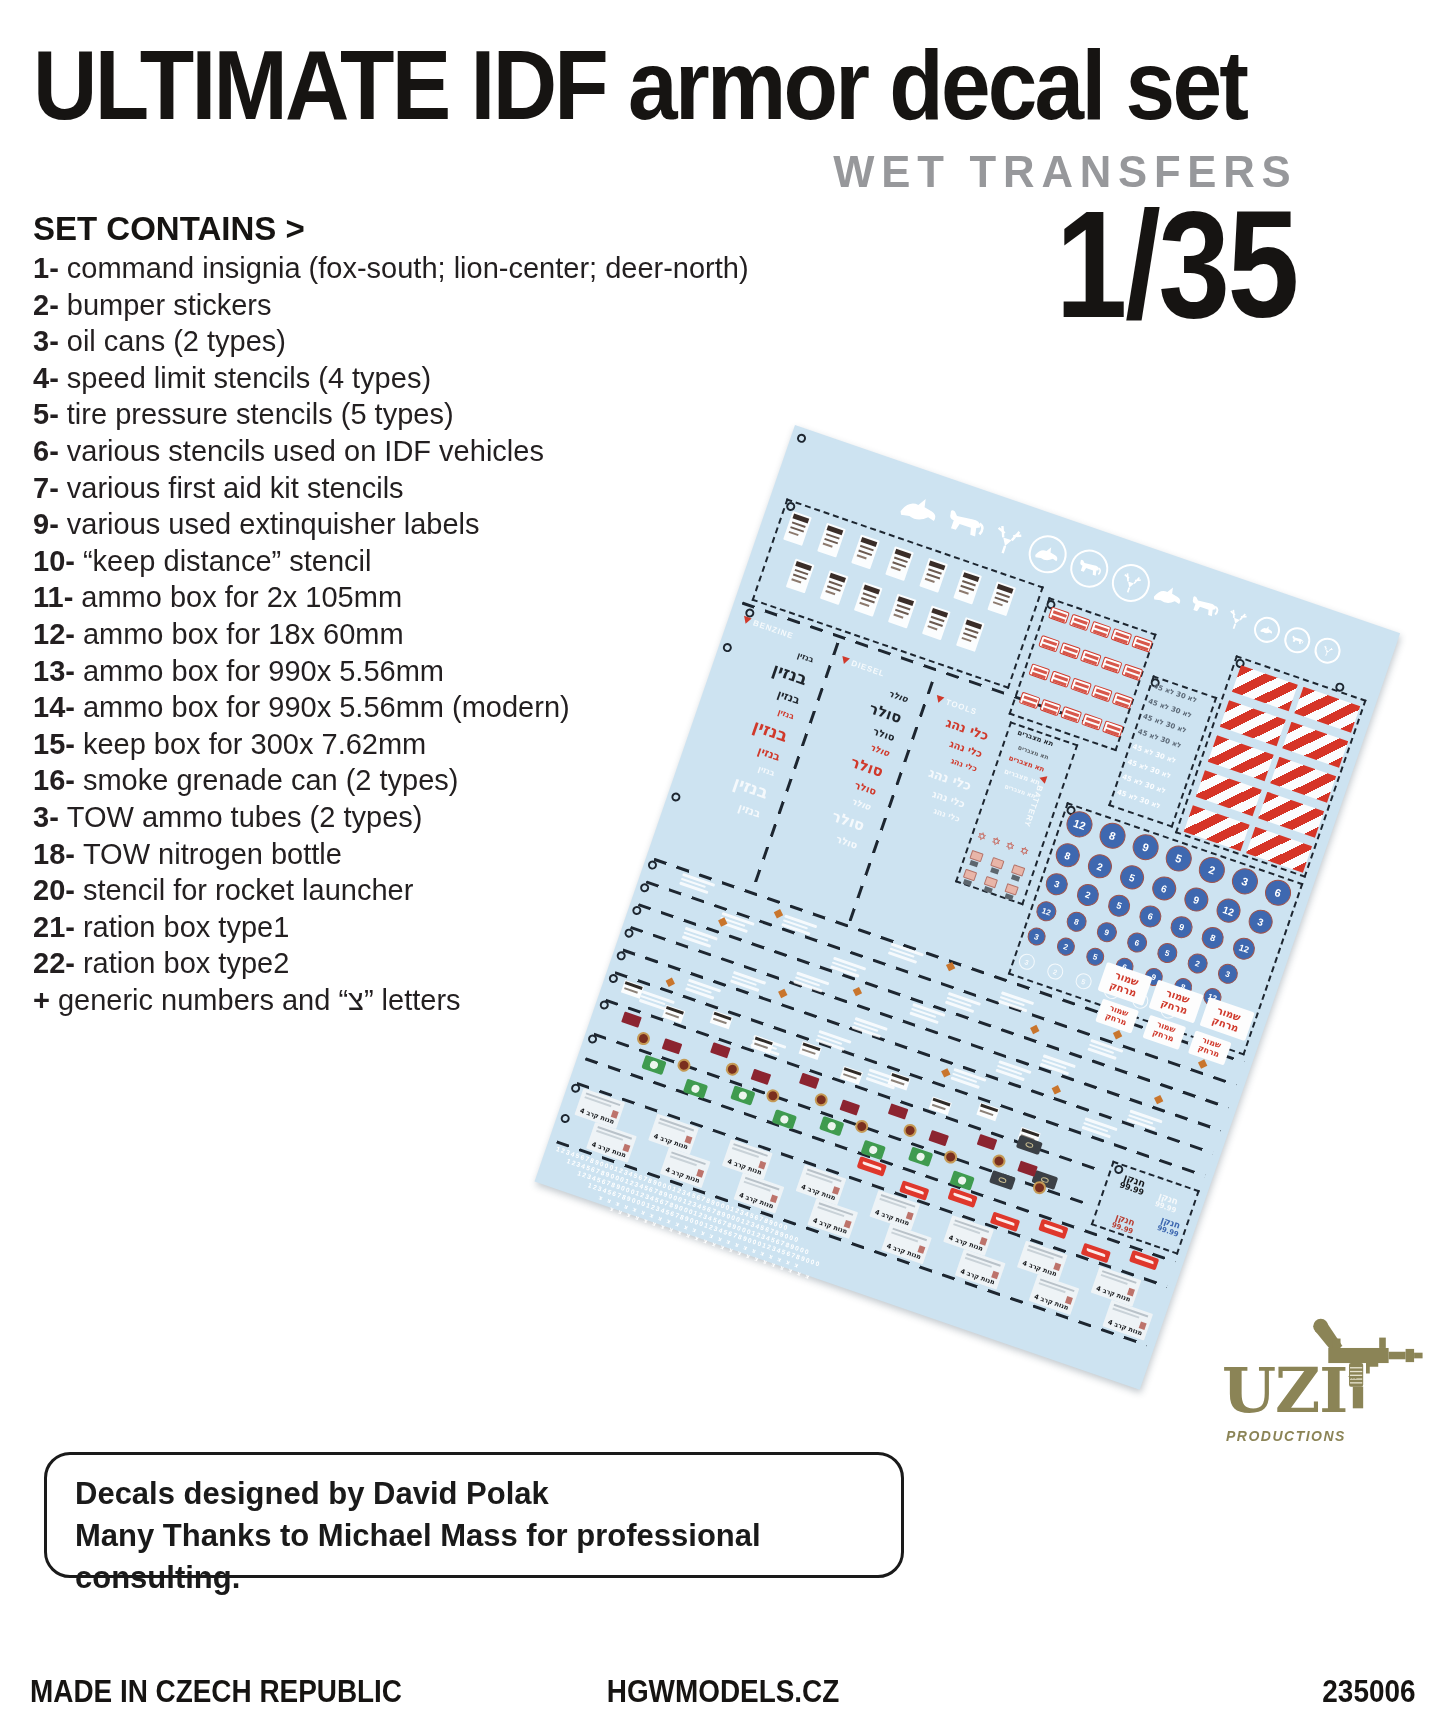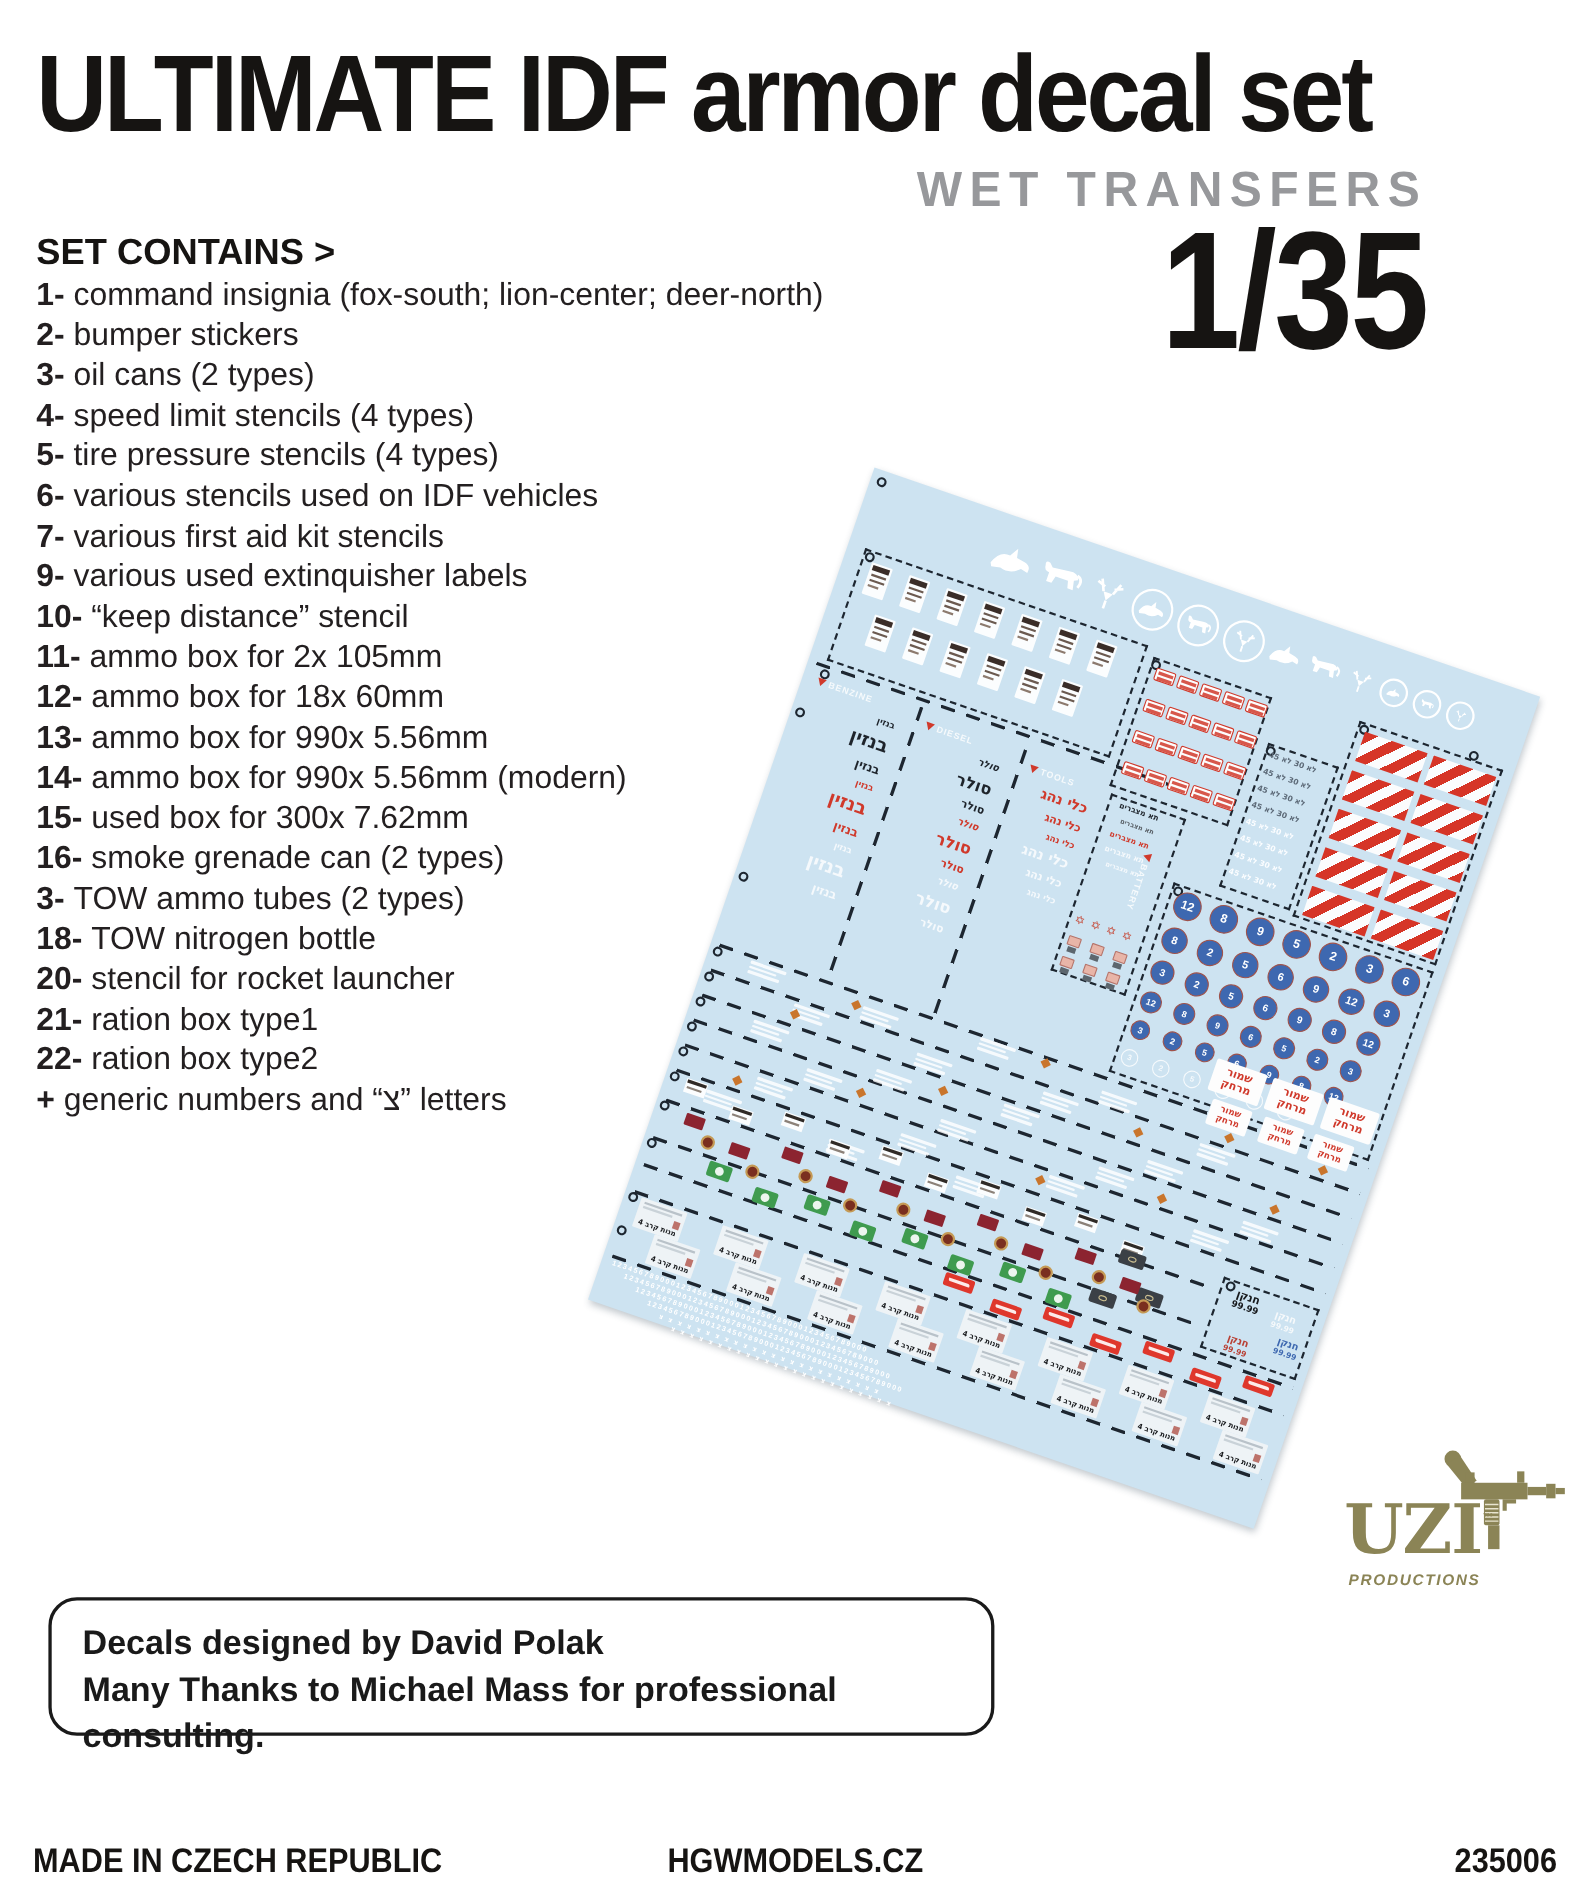--- a/index.html
+++ b/index.html
@@ -63,30 +63,30 @@
 <div class="abs title">ULTIMATE IDF armor decal set</div>
 <div class="abs subtitle">WET TRANSFERS</div>
 <div class="abs scale">1/35</div>
 
 <div class="abs set-heading">SET CONTAINS &gt;</div>
 <div class="abs set-list" id="set-list">
     <div class="row"><b>1-</b><span>command insignia (fox-south; lion-center; deer-north)</span></div>
     <div class="row"><b>2-</b><span>bumper stickers</span></div>
     <div class="row"><b>3-</b><span>oil cans (2 types)</span></div>
     <div class="row"><b>4-</b><span>speed limit stencils (4 types)</span></div>
-    <div class="row"><b>5-</b><span>tire pressure stencils (4 types)</span></div>
+    <div class="row"><b>5-</b><span>tire pressure stencils (5 types)</span></div>
     <div class="row"><b>6-</b><span>various stencils used on IDF vehicles</span></div>
     <div class="row"><b>7-</b><span>various first aid kit stencils</span></div>
     <div class="row"><b>9-</b><span>various used extinquisher labels</span></div>
     <div class="row"><b>10-</b><span>“keep distance” stencil</span></div>
     <div class="row"><b>11-</b><span>ammo box for 2x 105mm</span></div>
     <div class="row"><b>12-</b><span>ammo box for 18x 60mm</span></div>
     <div class="row"><b>13-</b><span>ammo box for 990x 5.56mm</span></div>
     <div class="row"><b>14-</b><span>ammo box for 990x 5.56mm (modern)</span></div>
-    <div class="row"><b>15-</b><span>used box for 300x 7.62mm</span></div>
+    <div class="row"><b>15-</b><span>keep box for 300x 7.62mm</span></div>
     <div class="row"><b>16-</b><span>smoke grenade can (2 types)</span></div>
     <div class="row"><b>3-</b><span>TOW ammo tubes (2 types)</span></div>
     <div class="row"><b>18-</b><span>TOW nitrogen bottle</span></div>
     <div class="row"><b>20-</b><span>stencil for rocket launcher</span></div>
     <div class="row"><b>21-</b><span>ration box type1</span></div>
     <div class="row"><b>22-</b><span>ration box type2</span></div>
     <div class="row"><b>+</b><span>generic numbers and “צ” letters</span></div>
   </div>
 
 <div class="abs sheet" id="sheet">

